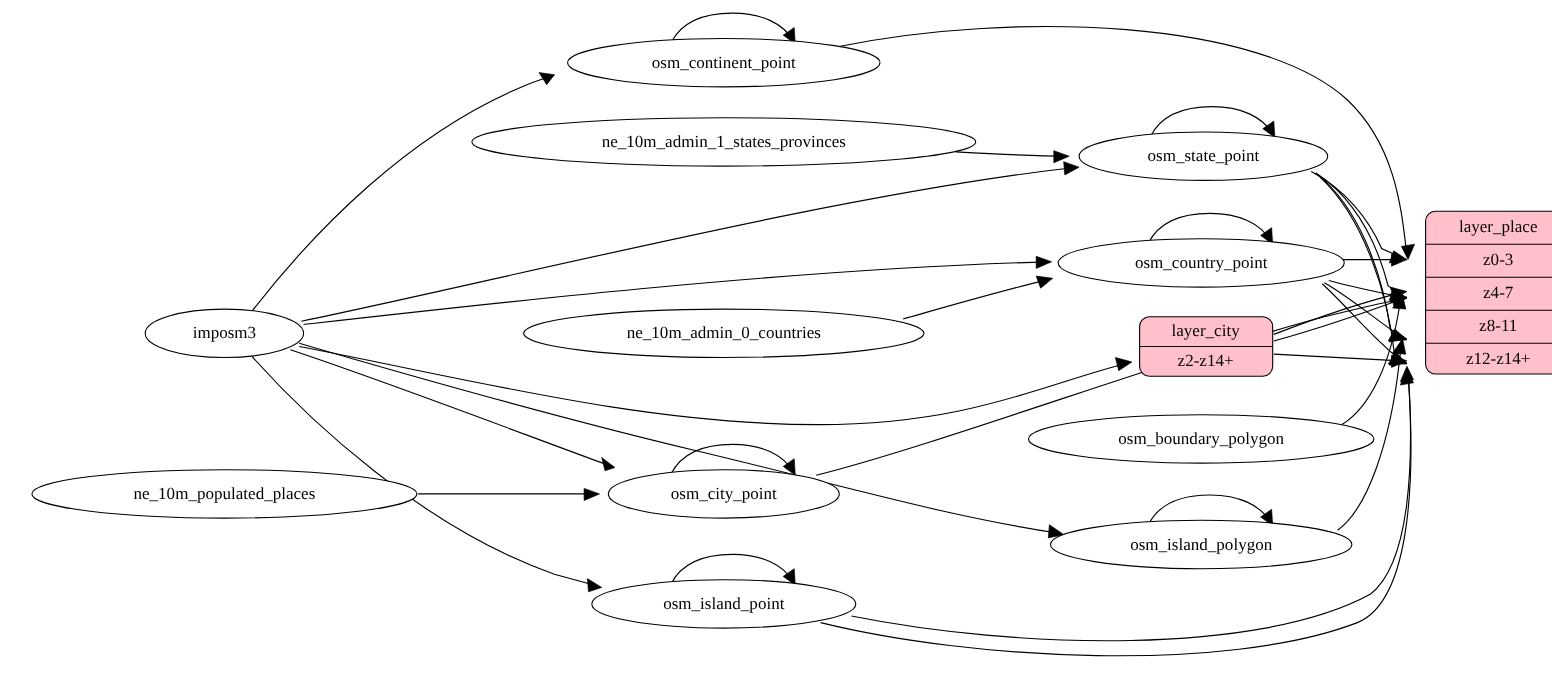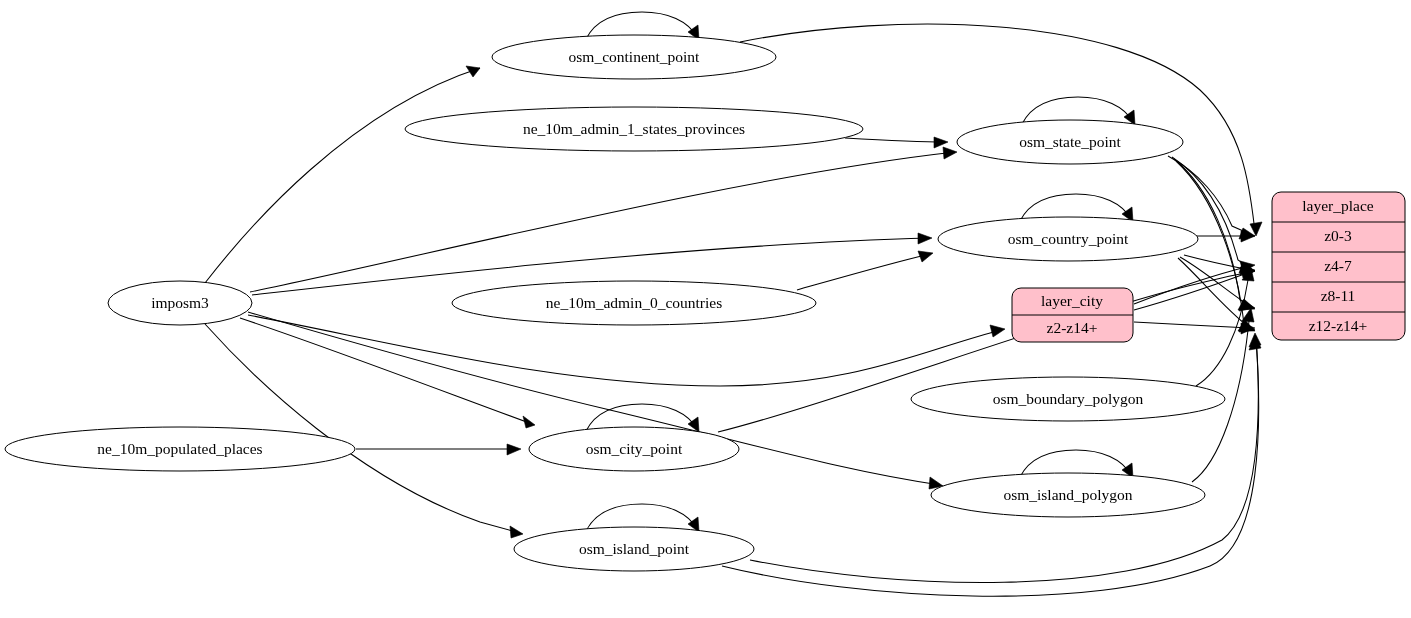--- a/index.html
+++ b/index.html
@@ -11,20 +11,21 @@
     width: 1411px;
     height: 618px;
     font-family: "Liberation Serif", "DejaVu Serif", serif;
     overflow: hidden;
   }
   #graph-root {
     position: relative;
     width: 1115px;
     height: 618px;
     background: #ffffff;
+    margin-left: 24px;
   }
   svg#graph-canvas {
     position: absolute;
     top: 0;
     left: 0;
     width: 1411px;
     height: 618px;
     display: block;
   }
   .node-ellipse {

